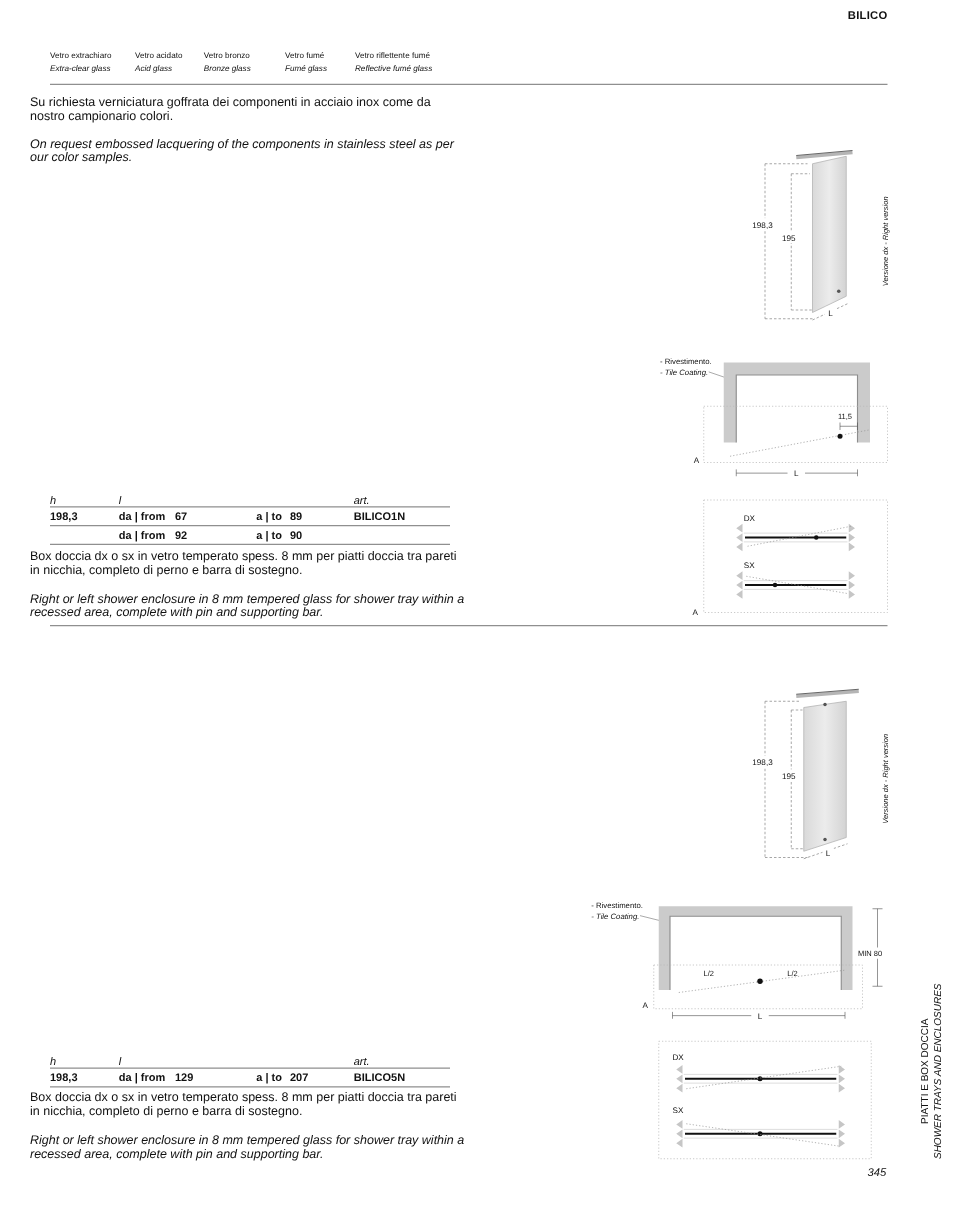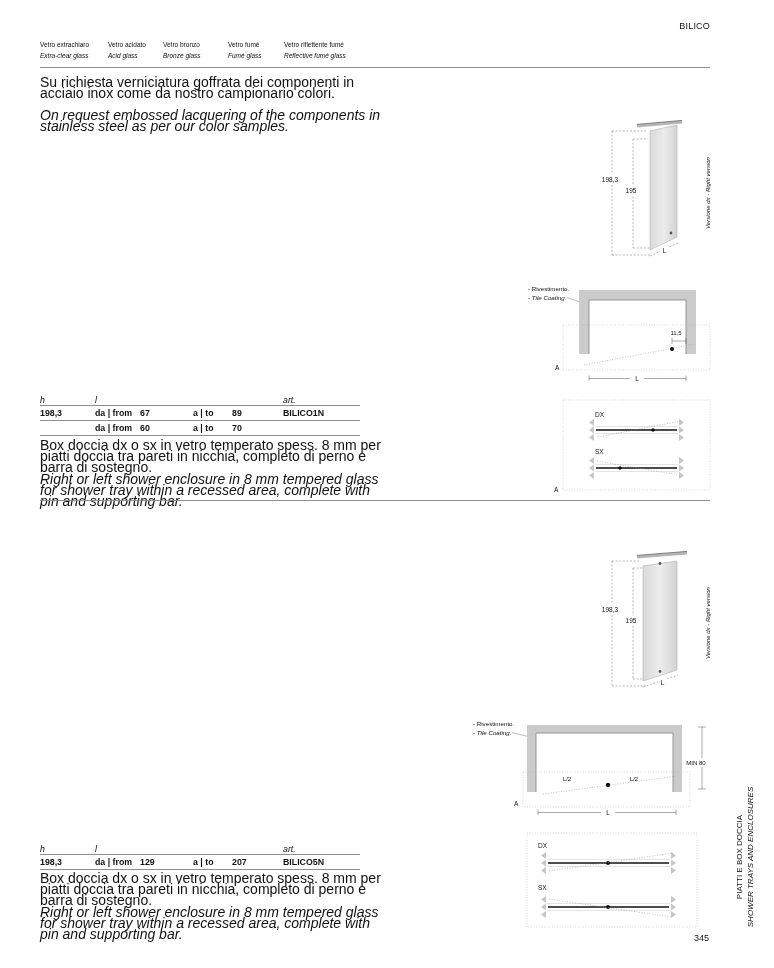--- a/index.html
+++ b/index.html
@@ -1,40 +1,40 @@
 <!DOCTYPE html>
 <html><head>
 <meta charset="utf-8">
 <style>
   html,body{margin:0;padding:0;background:#fff;}
   body{width:774px;height:968px;position:relative;overflow:hidden;
        font-family:"Liberation Sans", sans-serif;color:#111;}
   .abs{position:absolute;}
   .i{font-style:italic;}
-  .brand{top:21px;right:64px;font-size:9px;font-weight:normal;letter-spacing:.2px;}
+  .brand{top:7px;right:64px;font-size:9px;font-weight:bold;letter-spacing:.2px;}
   .glass-col{top:39px;font-size:6.5px;line-height:11px;white-space:nowrap;}
   .rule{height:1px;background:#8f8f8f;left:40px;width:670px;}
-  .para{left:40px;width:348px;font-size:14px;line-height:11.2px;}
+  .para{left:24px;width:348px;font-size:10px;line-height:11.2px;}
   
   .spec-table{left:40px;width:320px;font-size:8.8px;}
   .t-head{position:relative;height:12px;border-bottom:1px solid #8f8f8f;font-style:italic;}
   .t-row{position:relative;height:14px;border-bottom:1px solid #8f8f8f;font-weight:bold;}
   .t-head span,.t-row span{position:absolute;top:1.5px;white-space:nowrap;}
   .col-h{left:0;}
   .col-l{left:55px;}
   .col-froml{left:55px;}
   .col-fromv{left:100px;}
-  .col-tol{left:153px;}
+  .col-tol{left:165px;}
   .col-tov{left:192px;}
   .col-art{left:243px;}
   svg{position:absolute;overflow:visible;font-family:"Liberation Sans", sans-serif;}
   svg text{fill:#111;}
   .side-cat{left:655px;top:846px;width:180px;transform:rotate(-90deg);
             text-align:center;font-size:8px;line-height:11px;white-space:nowrap;}
-  .page-num{left:694px;top:933px;font-size:9px;}
+  .page-num{left:694px;top:933px;font-size:9px;font-style:italic;}
 </style>
 </head>
 <body>
 
 <div class="abs brand">BILICO</div>
 
 <div class="abs glass-col" style="left:40px">
   <div>Vetro extrachiaro</div>
   <div class="i">Extra-clear glass</div>
 </div>
@@ -145,23 +145,23 @@
     <span class="col-h">198,3</span>
     <span class="col-froml">da | from</span>
     <span class="col-fromv">67</span>
     <span class="col-tol">a | to</span>
     <span class="col-tov">89</span>
     <span class="col-art">BILICO1N</span>
   </div>
   <div class="t-row">
     <span class="col-h"></span>
     <span class="col-froml">da | from</span>
-    <span class="col-fromv">60</span>
+    <span class="col-fromv">92</span>
     <span class="col-tol">a | to</span>
-    <span class="col-tov">70</span>
+    <span class="col-tov">90</span>
     <span class="col-art"></span>
   </div>
 </div>
 
 <div class="abs para" style="top:440px">Box doccia dx o sx in vetro temperato spess. 8 mm per piatti doccia tra pareti in nicchia, completo di perno e barra di sostegno.</div>
 <div class="abs para i" style="top:474px">Right or left shower enclosure in 8 mm tempered glass for shower tray within a recessed area, complete with pin and supporting bar.</div>
 
 <div class="abs rule" style="top:500px"></div>
 
 <svg class="abs" style="left:590px;top:545px" width="180" height="160" viewBox="0 0 180 160">

